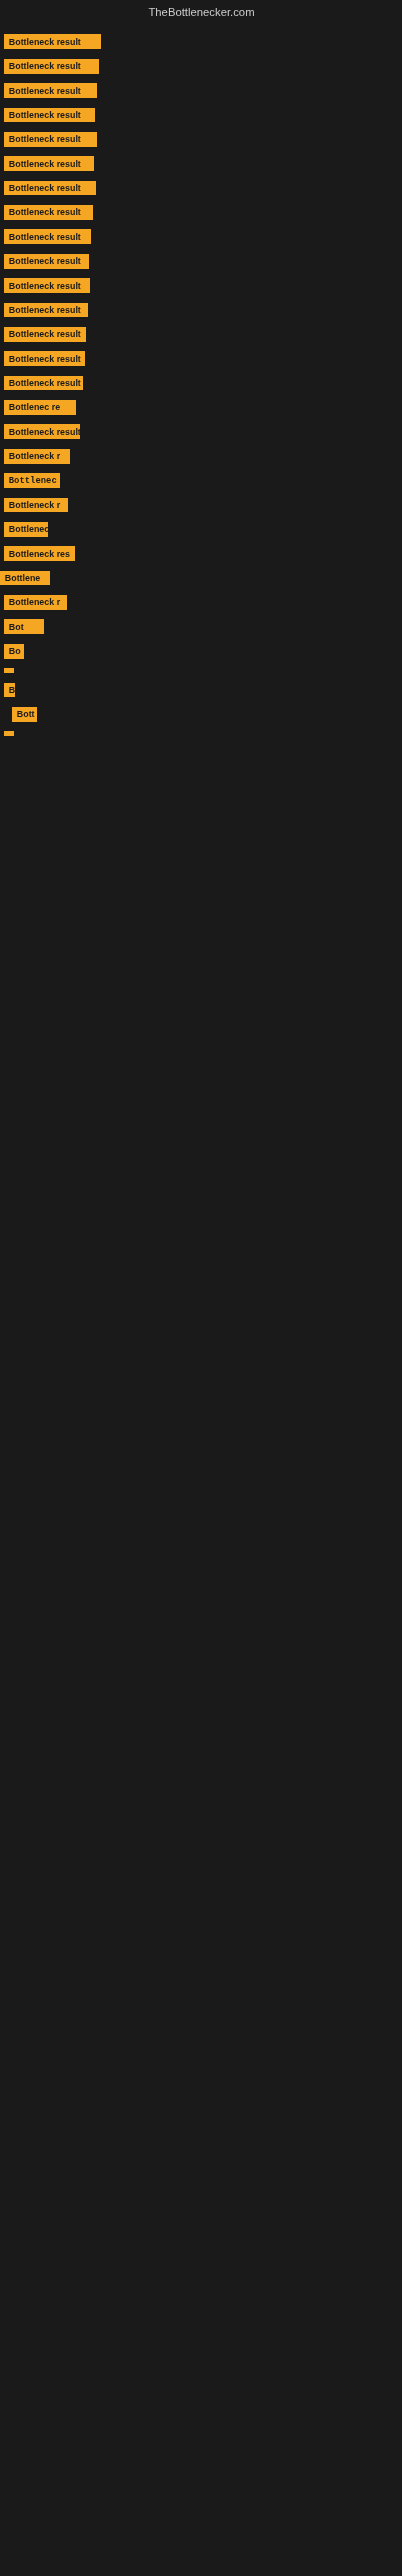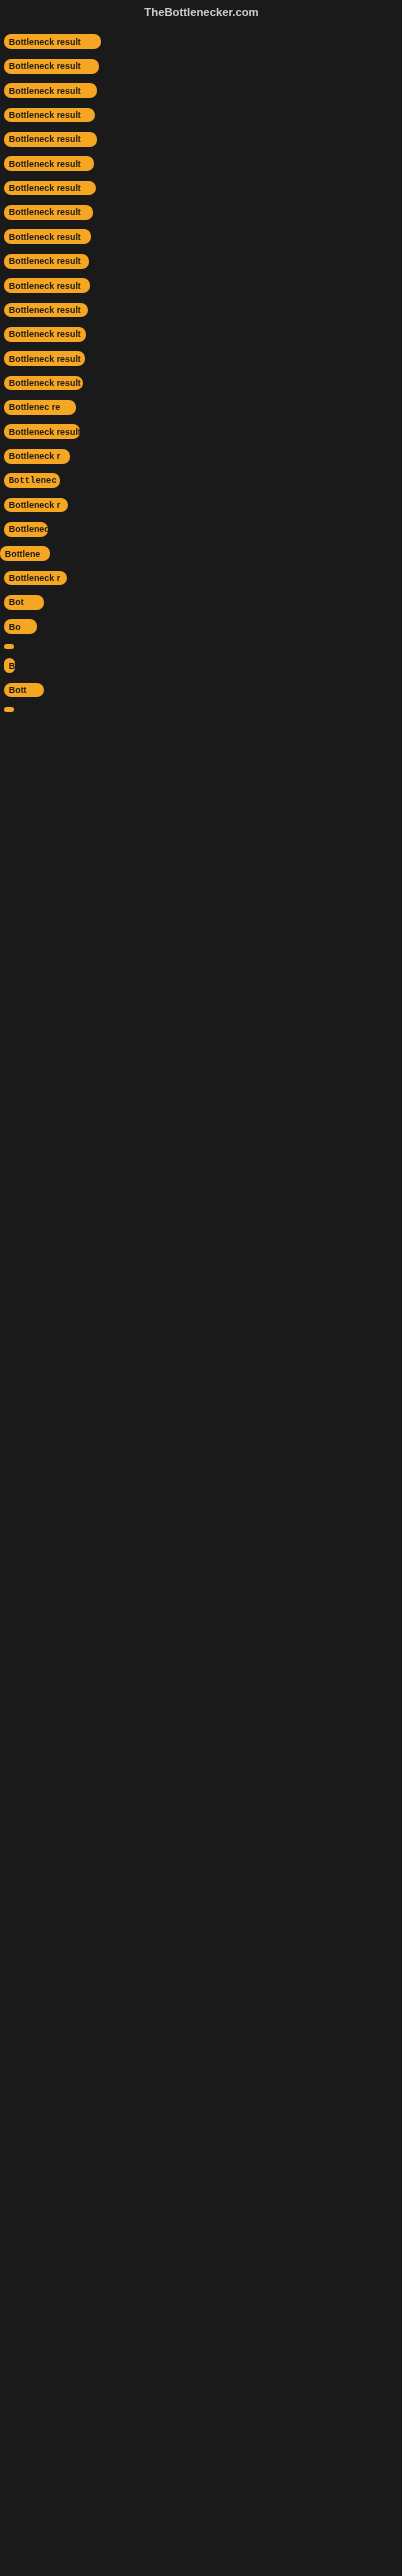--- a/index.html
+++ b/index.html
@@ -12,41 +12,40 @@
       min-height: 2576px;
       background-color: #1a1a1a;
       font-family: Arial, sans-serif;
       position: relative;
     }
     .site-header {
       text-align: center;
       padding: 6.4px 0 3.2px 0;
       color: #cccccc;
       font-size: 11.3px;
-      font-weight: bold;
+      font-weight: normal;
     }
     .bars-container {
       padding: 8px 0 0 0;
     }
     .bar-row {
       display: flex;
       align-items: center;
       margin-bottom: 0px;
       padding: 4.8px 0 4.8px 0;
     }
     .bar-label {
       display: inline-block;
       background-color: #f5a623;
       color: #1a1a1a;
       font-size: 8.9px;
       font-weight: bold;
       padding: 2.4px 4.8px;
       white-space: nowrap;
       overflow: hidden;
-      border-radius: 7px;
     }
   </style>
 </head>
 <body>
 
 <div>
   <div class="site-header">TheBottlenecker.com</div>
 </div>
 
 <div class="bars-container">
@@ -107,37 +106,40 @@
     <div class="bar-row">
       <span class="bar-label" style="width: 56px; margin-left: 4px; font-family: Liberation Mono, monospace;">Bottlenec</span>
     </div>
     <div class="bar-row">
       <span class="bar-label" style="width: 64px; margin-left: 4px;">Bottleneck r</span>
     </div>
     <div class="bar-row">
       <span class="bar-label" style="width: 44px; margin-left: 4px;">Bottleneck</span>
     </div>
     <div class="bar-row">
+      <span class="bar-label" style="width: 71px; margin-left: 4px;">Bottleneck res</span>
+    </div>
+    <div class="bar-row">
       <span class="bar-label" style="width: 50px; margin-left: 0;">Bottlene</span>
     </div>
     <div class="bar-row">
       <span class="bar-label" style="width: 63px; margin-left: 4px;">Bottleneck r</span>
     </div>
     <div class="bar-row">
       <span class="bar-label" style="width: 40px; margin-left: 4px;">Bot</span>
     </div>
     <div class="bar-row">
-      <span class="bar-label" style="width: 33px; margin-left: 4px;">Bo</span>
+      <span class="bar-label" style="width: 20px; margin-left: 4px;">Bo</span>
     </div>
     <div class="bar-row">
       <span class="bar-label" style="width: 4.8px; margin-left: 4px;"></span>
     </div>
     <div class="bar-row">
       <span class="bar-label" style="width: 11.3px; margin-left: 4px;">B</span>
     </div>
     <div class="bar-row">
-      <span class="bar-label" style="width: 40px; margin-left: 4px;">Bott</span>
+      <span class="bar-label" style="width: 25px; margin-left: 12px;">Bott</span>
     </div>
     <div class="bar-row">
       <span class="bar-label" style="width: 3.2px; margin-left: 4px;"></span>
     </div>
   </div>
 
 
 </body></html>

